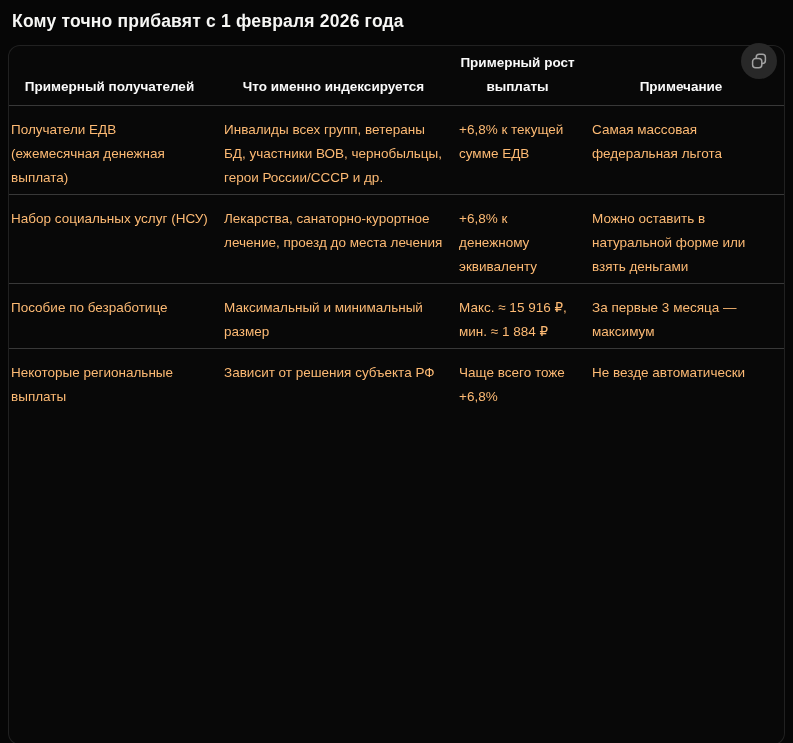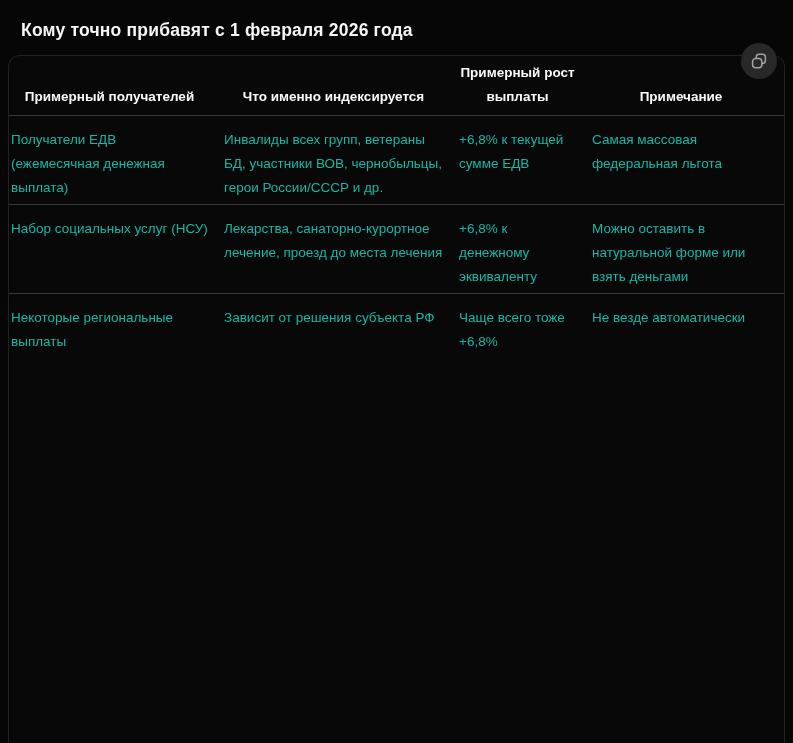--- a/index.html
+++ b/index.html
@@ -7,21 +7,21 @@
   body {
     width: 793px;
     height: 743px;
     position: relative;
     overflow: hidden;
     background: #060606;
     color: #e9e9e6;
     font-family: "Liberation Sans", "DejaVu Sans", sans-serif;
   }
   .page-title {
-    margin: 13px;
+    margin: 4px;
     padding: 5px 8px 0 8px;
     font-size: 17.5px;
     line-height: 24px;
     font-weight: 700;
     color: #f7f7f5;
     letter-spacing: 0.2px;
   }
   .card {
     margin: 12px 8px 0 8px;
     height: 700px;
@@ -42,21 +42,21 @@
     font-weight: 700;
     color: #fafafa;
     padding: 5px 14px 6px 2px;
     line-height: 24px;
     border-bottom: 1px solid #383838;
   }
   table.payments td {
     vertical-align: top;
     padding: 12px 14px 4px 2px;
     line-height: 24px;
-    color: #14b8a6;
+    color: #fdba74;
     border-bottom: 1px solid #383838;
   }
   table.payments tbody tr:last-child td { border-bottom: none; }
 
   .copy-btn {
     position: absolute;
     top: 43px;
     right: 16px;
     width: 36px;
     height: 36px;
@@ -99,20 +99,26 @@
           <td>+6,8% к текущей сумме ЕДВ</td>
           <td>Самая массовая федеральная льгота</td>
         </tr>
         <tr>
           <td>Набор социальных услуг (НСУ)</td>
           <td>Лекарства, санаторно-курортное лечение, проезд до места лечения</td>
           <td>+6,8% к денежному эквиваленту</td>
           <td>Можно оставить в натуральной форме или взять деньгами</td>
         </tr>
         <tr>
+          <td>Пособие по безработице</td>
+          <td>Максимальный и минимальный размер</td>
+          <td>Макс.&nbsp;≈&nbsp;15&nbsp;916&nbsp;₽, мин.&nbsp;≈&nbsp;1&nbsp;884&nbsp;₽</td>
+          <td>За первые 3 месяца — максимум</td>
+        </tr>
+        <tr>
           <td>Некоторые региональные выплаты</td>
           <td>Зависит от решения субъекта РФ</td>
           <td>Чаще всего тоже +6,8%</td>
           <td>Не везде автоматически</td>
         </tr>
       </tbody>
   </table>
 </div>
 
 <button class="copy-btn">

